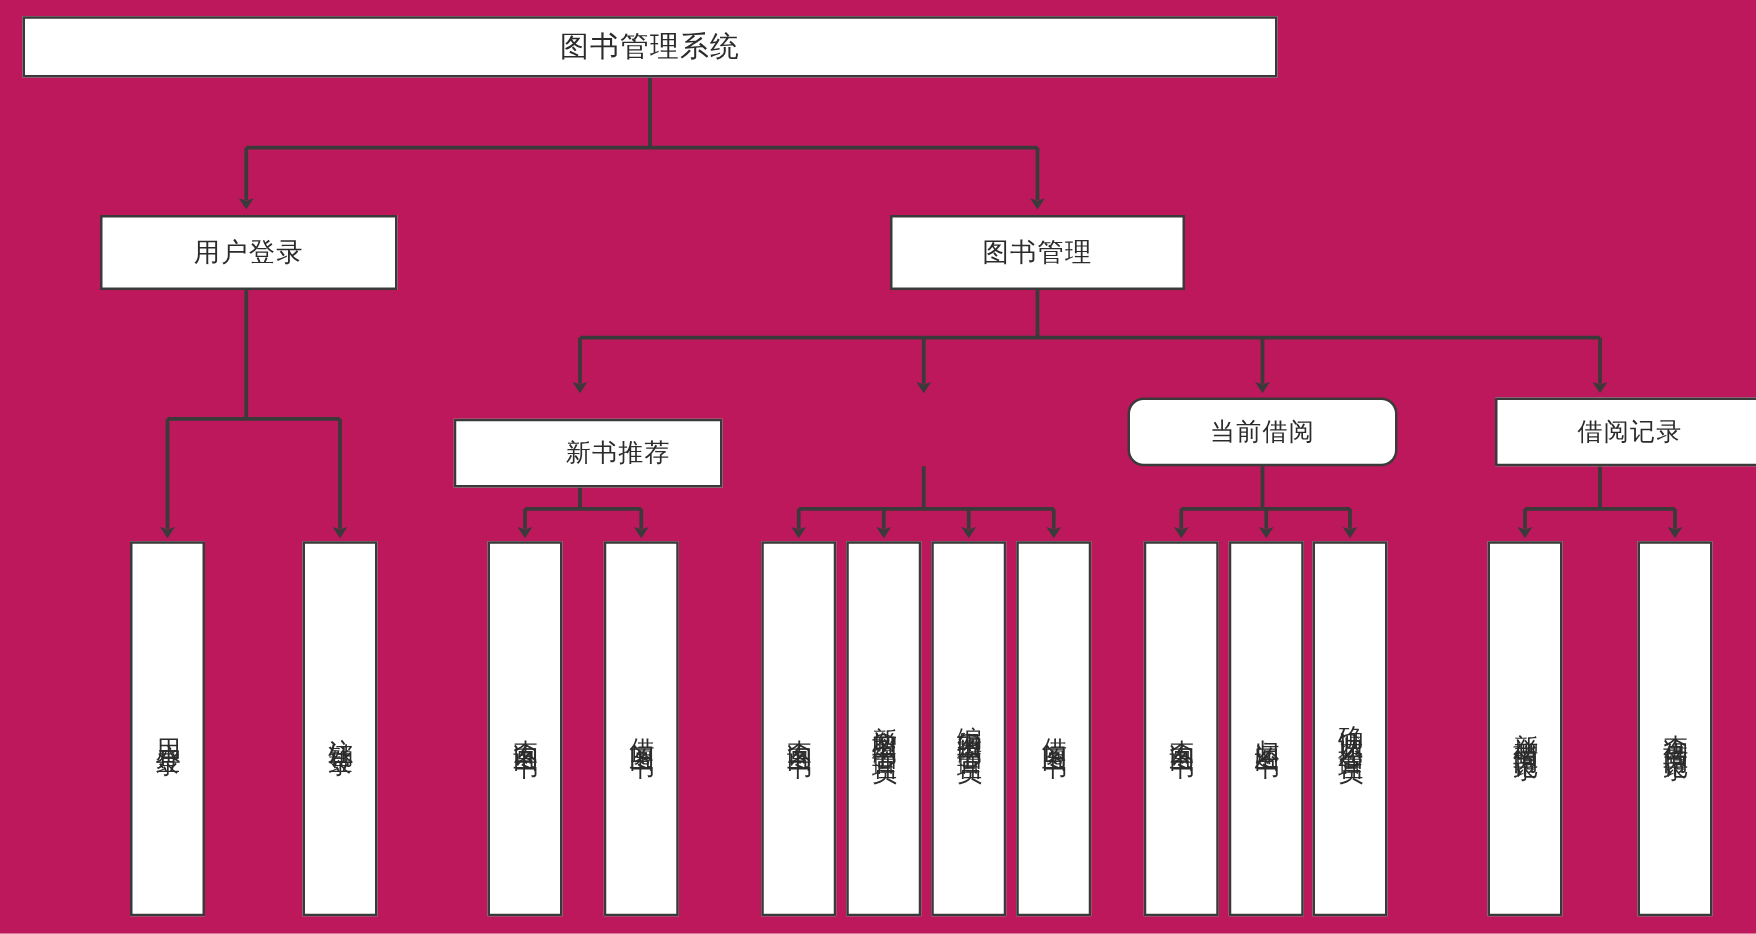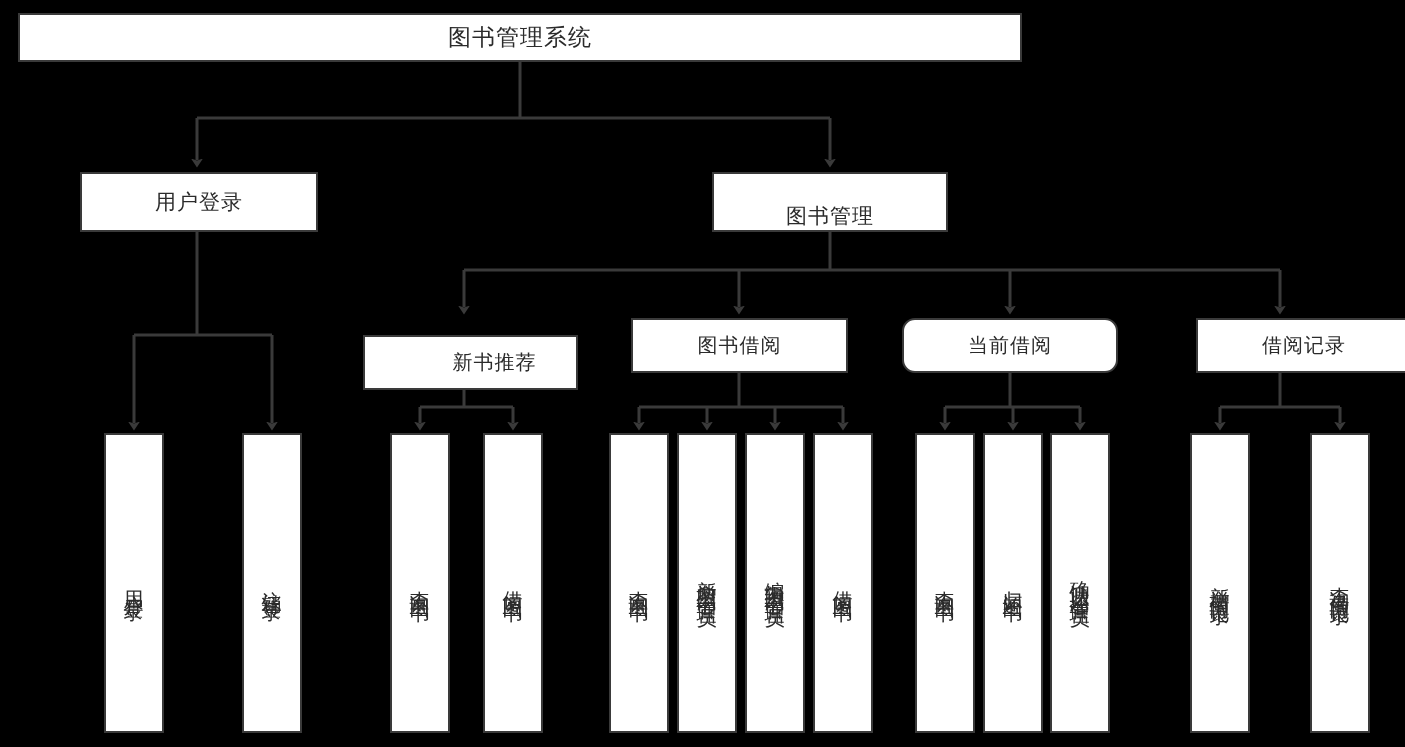--- a/index.html
+++ b/index.html
@@ -7,21 +7,21 @@
     padding: 0;
     background: #ffffff;
   }
   body {
     font-family: "Liberation Sans", "DejaVu Sans", sans-serif;
   }
   #canvas {
     position: relative;
     width: 1405px;
     height: 747px;
-    background: #000000;
+    background: #be185d;
     overflow: hidden;
   }
   svg.edges {
     position: absolute;
     left: 0;
     top: 0;
     width: 1405px;
     height: 747px;
     pointer-events: none;
   }
@@ -126,29 +126,26 @@
     </g>
   </svg>
 
   <div class="node root" style="left:18px; top:13px; width:1004px; height:49px;">
     <span class="hlabel">图书管理系统</span>
   </div>
 
   <div class="node level1" style="left:80px; top:172px; width:238px; height:60px;">
     <span class="hlabel">用户登录</span>
   </div>
-  <div class="node level1" style="left:712px; top:172px; width:236px; height:60px;align-items:flex-end;">
+  <div class="node level1" style="left:712px; top:172px; width:236px; height:60px;">
     <span class="hlabel">图书管理</span>
   </div>
 
   <div class="node level2" style="left:363px; top:335px; width:215px; height:55px;padding-left:48px;">
     <span class="hlabel">新书推荐</span>
-  </div>
-  <div class="node level2" style="left:631px; top:318px; width:217px; height:55px;">
-    <span class="hlabel">图书借阅</span>
   </div>
   <div class="node level2" style="left:902px; top:318px; width:216px; height:55px;border-radius:13px;">
     <span class="hlabel">当前借阅</span>
   </div>
   <div class="node level2" style="left:1172px; top:318px; width:216px; height:55px;margin-left:24px;">
     <span class="hlabel">借阅记录</span>
   </div>
 
   <div class="node leaf" style="left:104px; top:433px; width:60px; height:300px;">
     <span class="vlabel">用户登录</span>

